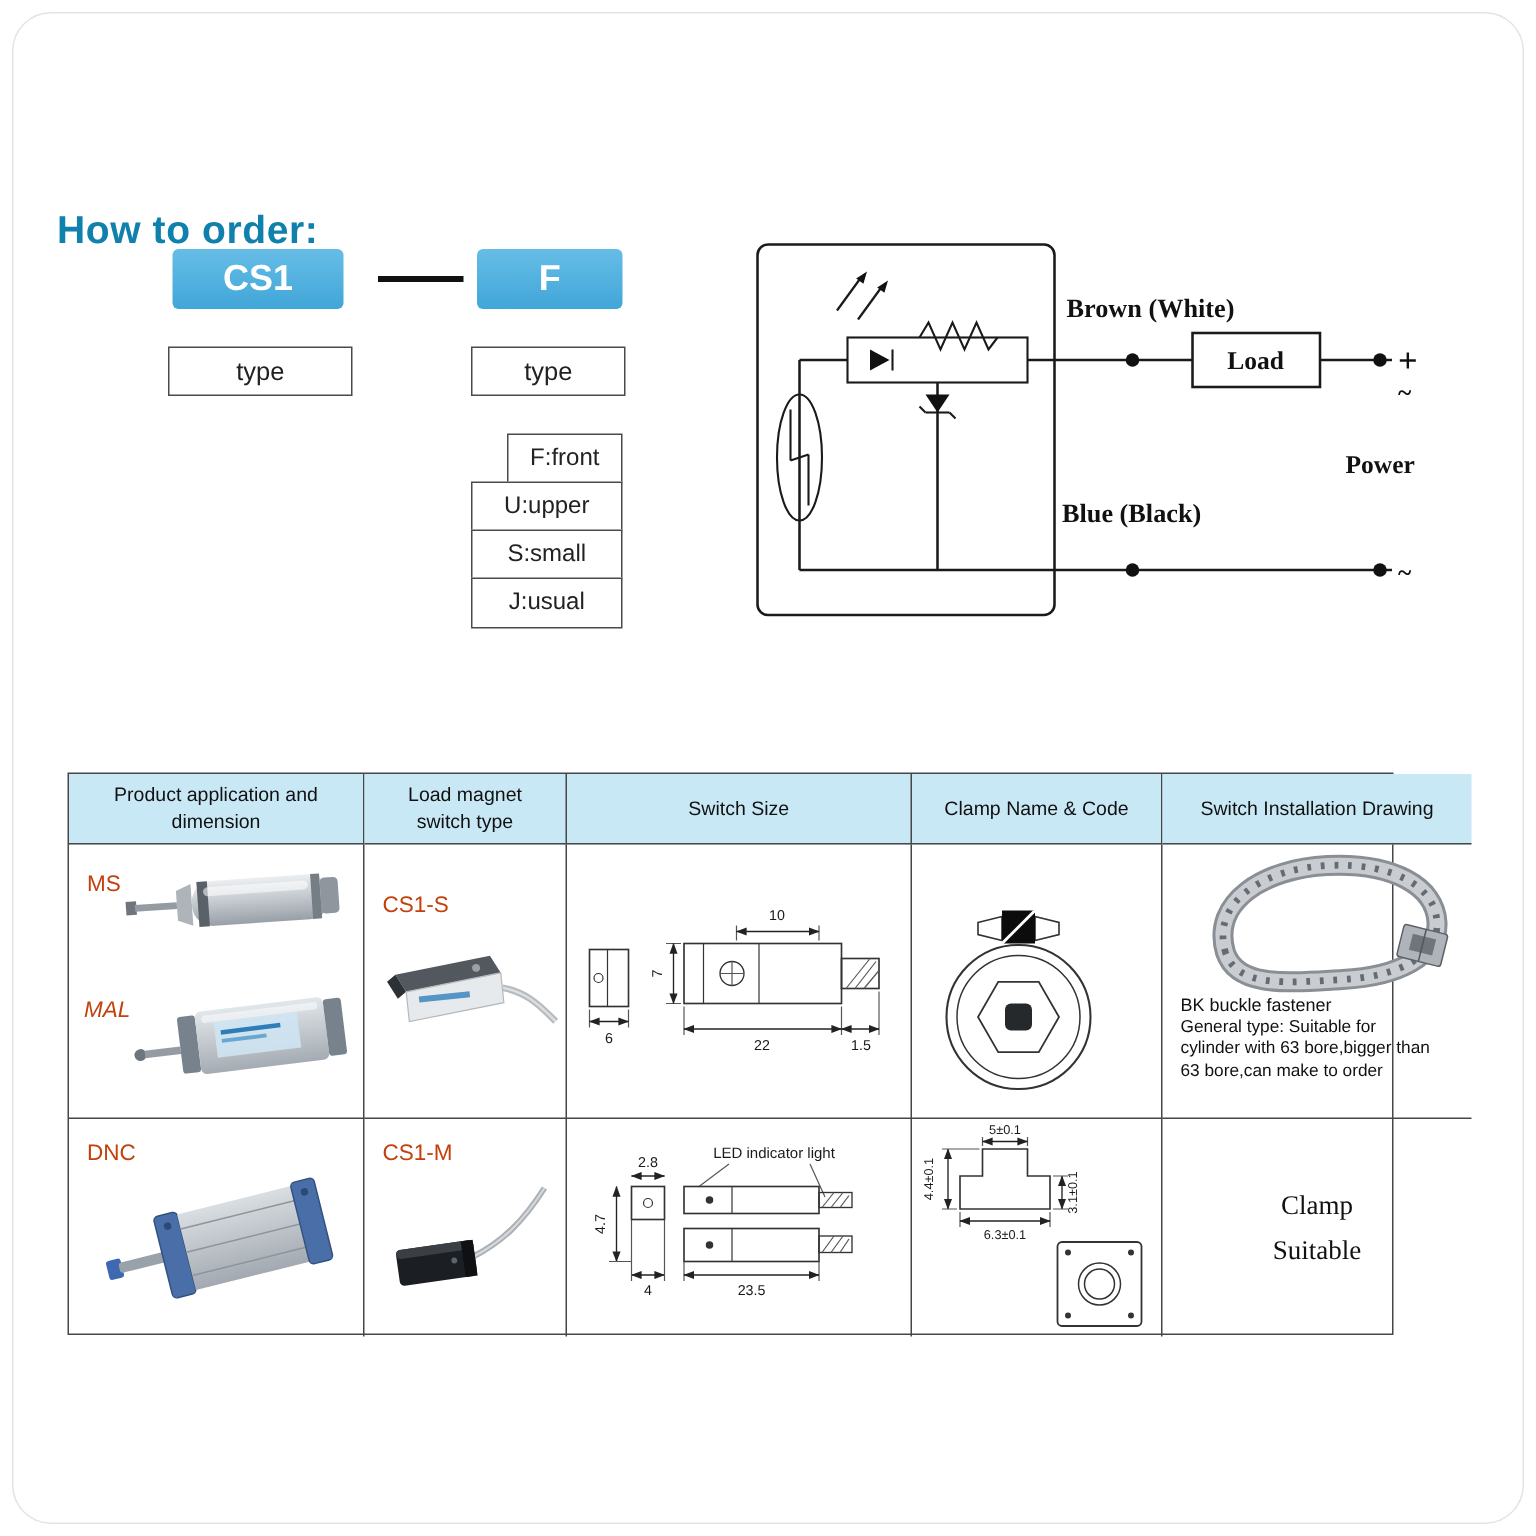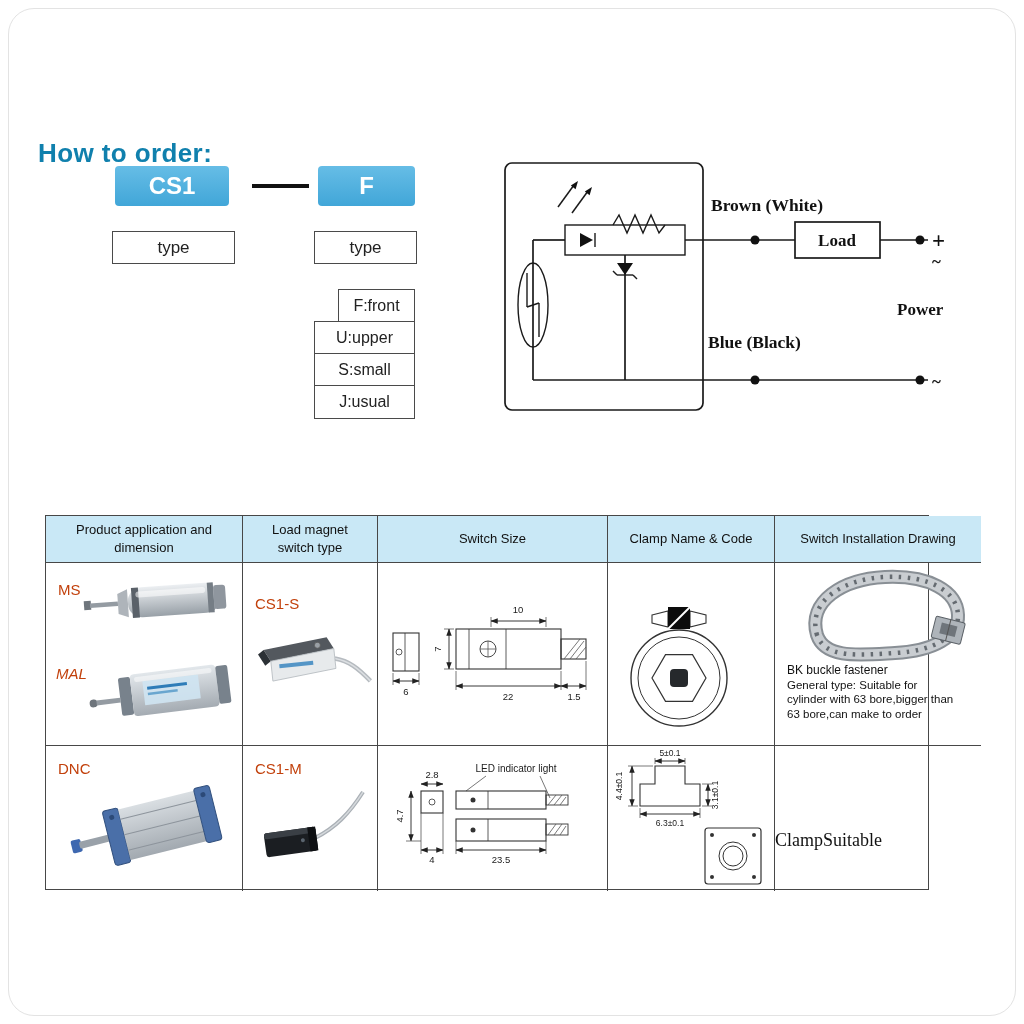--- a/index.html
+++ b/index.html
@@ -33,21 +33,21 @@
   .art{position:absolute;}
   svg .dim{font-family:"Liberation Sans",sans-serif;font-size:9.5px;fill:#1a1a1a;font-weight:400;}
   svg .dim-s{font-family:"Liberation Sans",sans-serif;font-size:8.5px;fill:#1a1a1a;}
   svg .lbl{font-family:"Liberation Sans",sans-serif;font-size:10px;fill:#1a1a1a;}
   .draw{stroke:#333;stroke-width:1.1;fill:none;}
   .diml{stroke:#222;stroke-width:.9;}
   .ext{stroke:#555;stroke-width:.8;}
   .hatch{stroke:#555;stroke-width:.8;}
   .clamp-text{position:absolute;left:12px;top:100px;font-size:11.5px;line-height:14.5px;color:#111;width:192px;}
   .clamp-text .t1{font-size:12px;}
-  .needless{position:absolute;inset:0;display:flex;align-items:center;padding-top:42px;
+  .needless{position:absolute;inset:0;display:flex;flex-direction:column;align-items:center;padding-top:42px;
       font-family:"Liberation Serif",serif;font-size:18px;line-height:30px;color:#111;}
 </style>
 </head>
 <body>
 
 <div id="canvas">
   <div class="page-frame"></div>
 
   <svg width="0" height="0" style="position:absolute">
     <defs>

